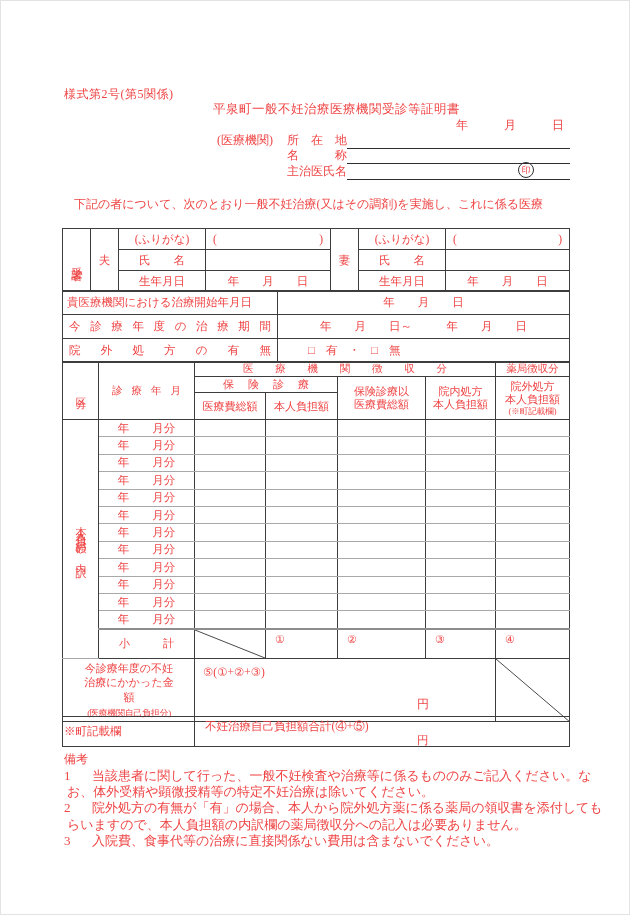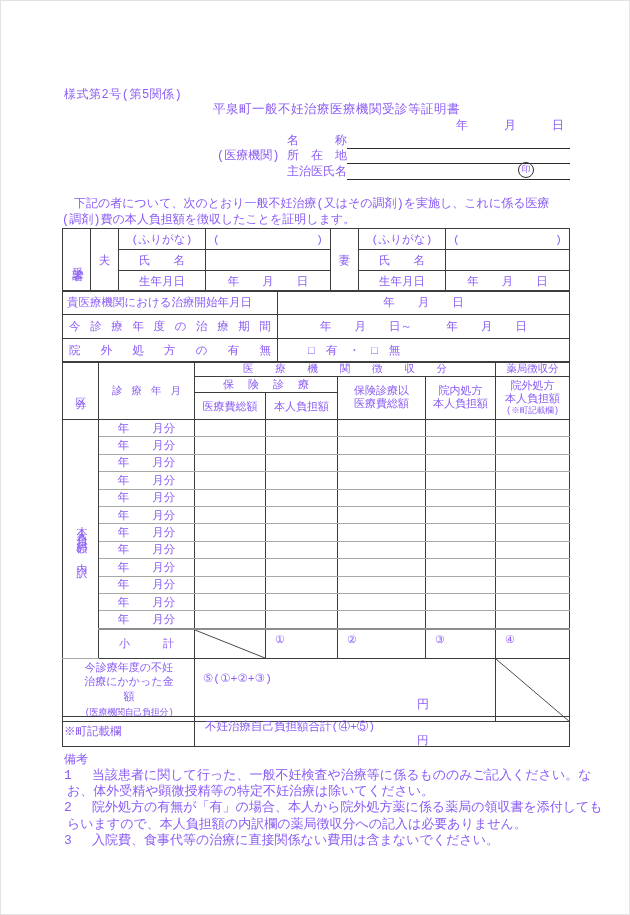--- a/index.html
+++ b/index.html
@@ -1,19 +1,19 @@
 <!DOCTYPE html>
 <html><head>
 <meta charset="utf-8">
 <style>
   html,body{margin:0;padding:0;background:#fff;}
   .page{
     position:relative;width:630px;height:915px;background:#ffffff;
-    font-family:Liberation Mono, monospace;
-    color:#8b5cf6;font-size:12px;overflow:hidden;
+    font-family:Liberation Serif, serif;
+    color:#ef4444;font-size:12px;overflow:hidden;
     box-shadow:inset 0 0 0 1px #e3e3e3;
   }
   .abs{position:absolute;}
   .form-number{left:64px;top:86px;letter-spacing:.5px;}
   .doc-title{left:213px;top:101px;font-size:12.5px;letter-spacing:.5px;}
   .date-line{top:117px;right:66px;}
   
   .inst{left:217px;top:133px;width:353px;}
   .inst-row{display:flex;height:15.7px;align-items:flex-end;}
   .inst-prefix{width:70px;}
@@ -57,21 +57,21 @@
     border:1px solid #3d3d3d;border-top-color:#a8a8a8;border-bottom-color:#a8a8a8;}
   .mrow td:first-child{border-top-color:#3d3d3d;}
   .subrow td{height:25px;border-top:2px solid #8d8d8d;font-size:11px;}
   .subrow .mark{text-align:left;vertical-align:top;padding:3px 0 0 9px;}
   .diag-cell{position:relative;}
   .diag-cell svg{position:absolute;left:0;top:0;width:100%;height:100%;display:block;}
   .annual-label{vertical-align:top;text-align:left;padding:2px 2px 0 3px;
     font-size:11.5px;line-height:14.8px;}
   .annual-label .tiny{font-size:9px;letter-spacing:-.3px;}
   .annual-val{position:relative;text-align:left;vertical-align:top;height:62px;}
-  .annual-formula{position:absolute;left:8px;top:12px;font-size:11.5px;}
+  .annual-formula{position:absolute;left:8px;top:6px;font-size:11.5px;}
   .annual-yen{position:absolute;left:222px;top:37px;font-size:12px;}
   .tableD td{font-size:11.5px;}
   .town-label{padding-left:1px;height:29px;}
   .town-val{position:relative;text-align:left;vertical-align:top;}
   .town-formula{position:absolute;left:10px;top:2px;}
   .town-yen{position:absolute;left:222px;top:16px;}
   
   .remarks-title{left:64px;top:751px;}
   .notes{left:48px;top:768px;font-size:13px;line-height:16.2px;white-space:nowrap;}
   .nnum{display:inline-block;margin-left:16px;width:28px;}
@@ -81,41 +81,40 @@
 <body>
 
 <div class="page">
 
   <div class="abs form-number">様式第2号(第5関係)</div>
   <div class="abs doc-title">平泉町一般不妊治療医療機関受診等証明書</div>
   <div class="abs date-line">年　　　月　　　日</div>
 
   <div class="abs inst">
     <div class="inst-row">
-      <span class="inst-prefix"></span>
-      <span class="inst-label">名　　　称</span>
+      <span class="inst-prefix">(医療機関)</span>
+      <span class="inst-label">所　在　地</span>
       <span class="inst-line"></span>
     </div>
     <div class="inst-row">
-      <span class="inst-prefix">(医療機関)</span>
-      <span class="inst-label">所　在　地</span>
+      <span class="inst-prefix"></span>
+      <span class="inst-label">名　　　称</span>
       <span class="inst-line"></span>
     </div>
     <div class="inst-row">
       <span class="inst-prefix"></span>
       <span class="inst-label">主治医氏名</span>
       <span class="inst-line">
           <span class="seal">印</span>
         </span>
     </div>
   </div>
 
   <div class="abs intro">
     <div>　下記の者について、次のとおり一般不妊治療(又はその調剤)を実施し、これに係る医療</div>
-    <div>(調剤)費の本人負担額を徴収したことを証明します。</div>
   </div>
 
   <table class="abs tableA">
     <colgroup>
         <col style="width:28px">
         <col style="width:28px">
         <col style="width:87px">
         <col style="width:125px">
         <col style="width:28px">
         <col style="width:87px">

